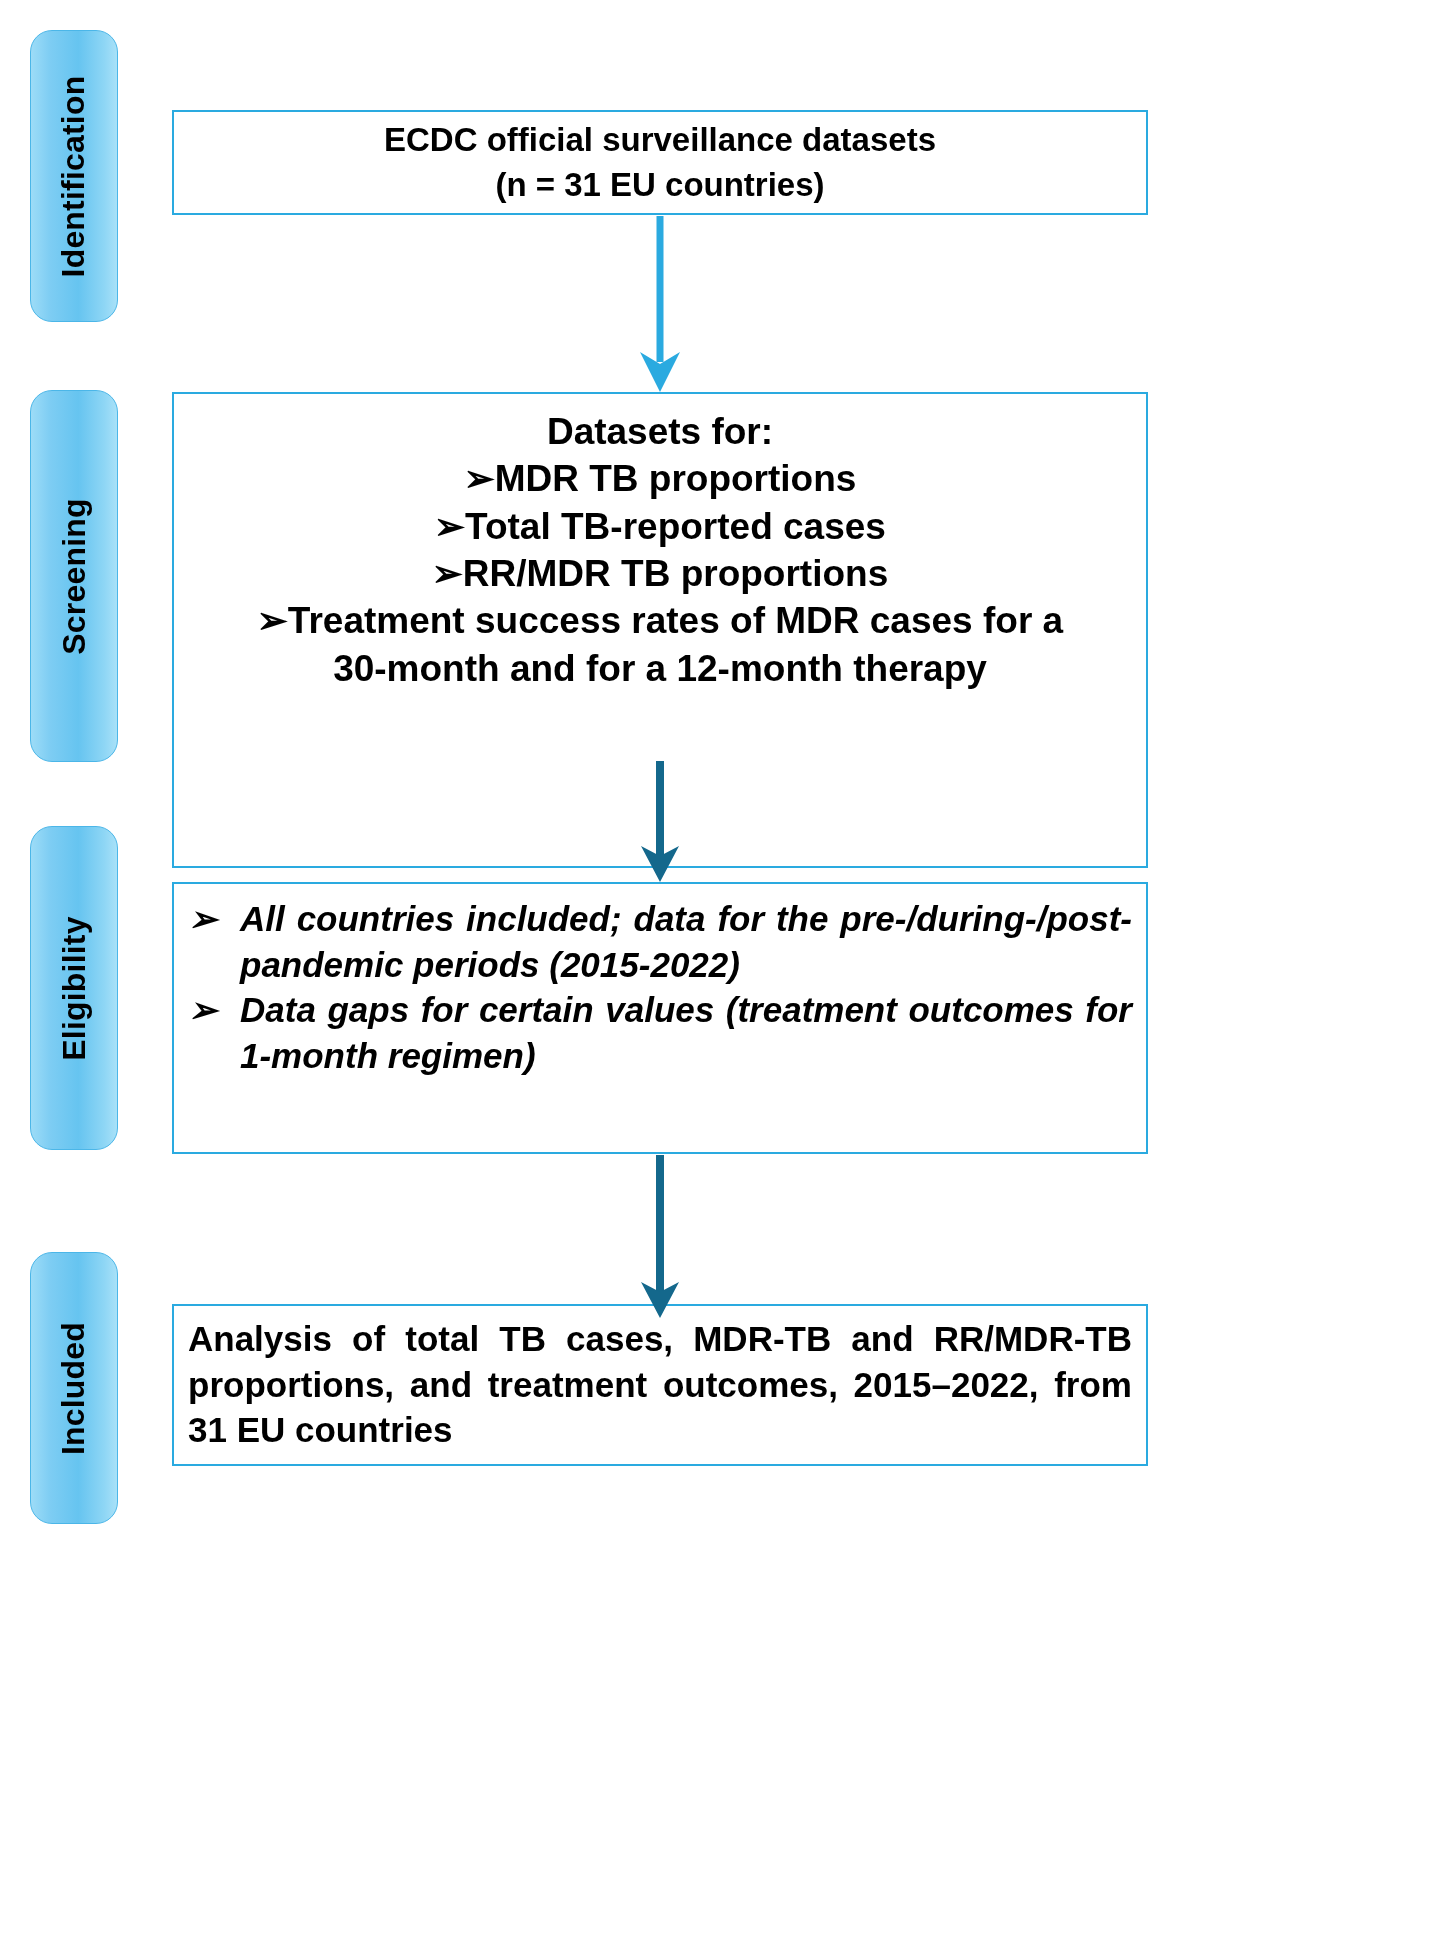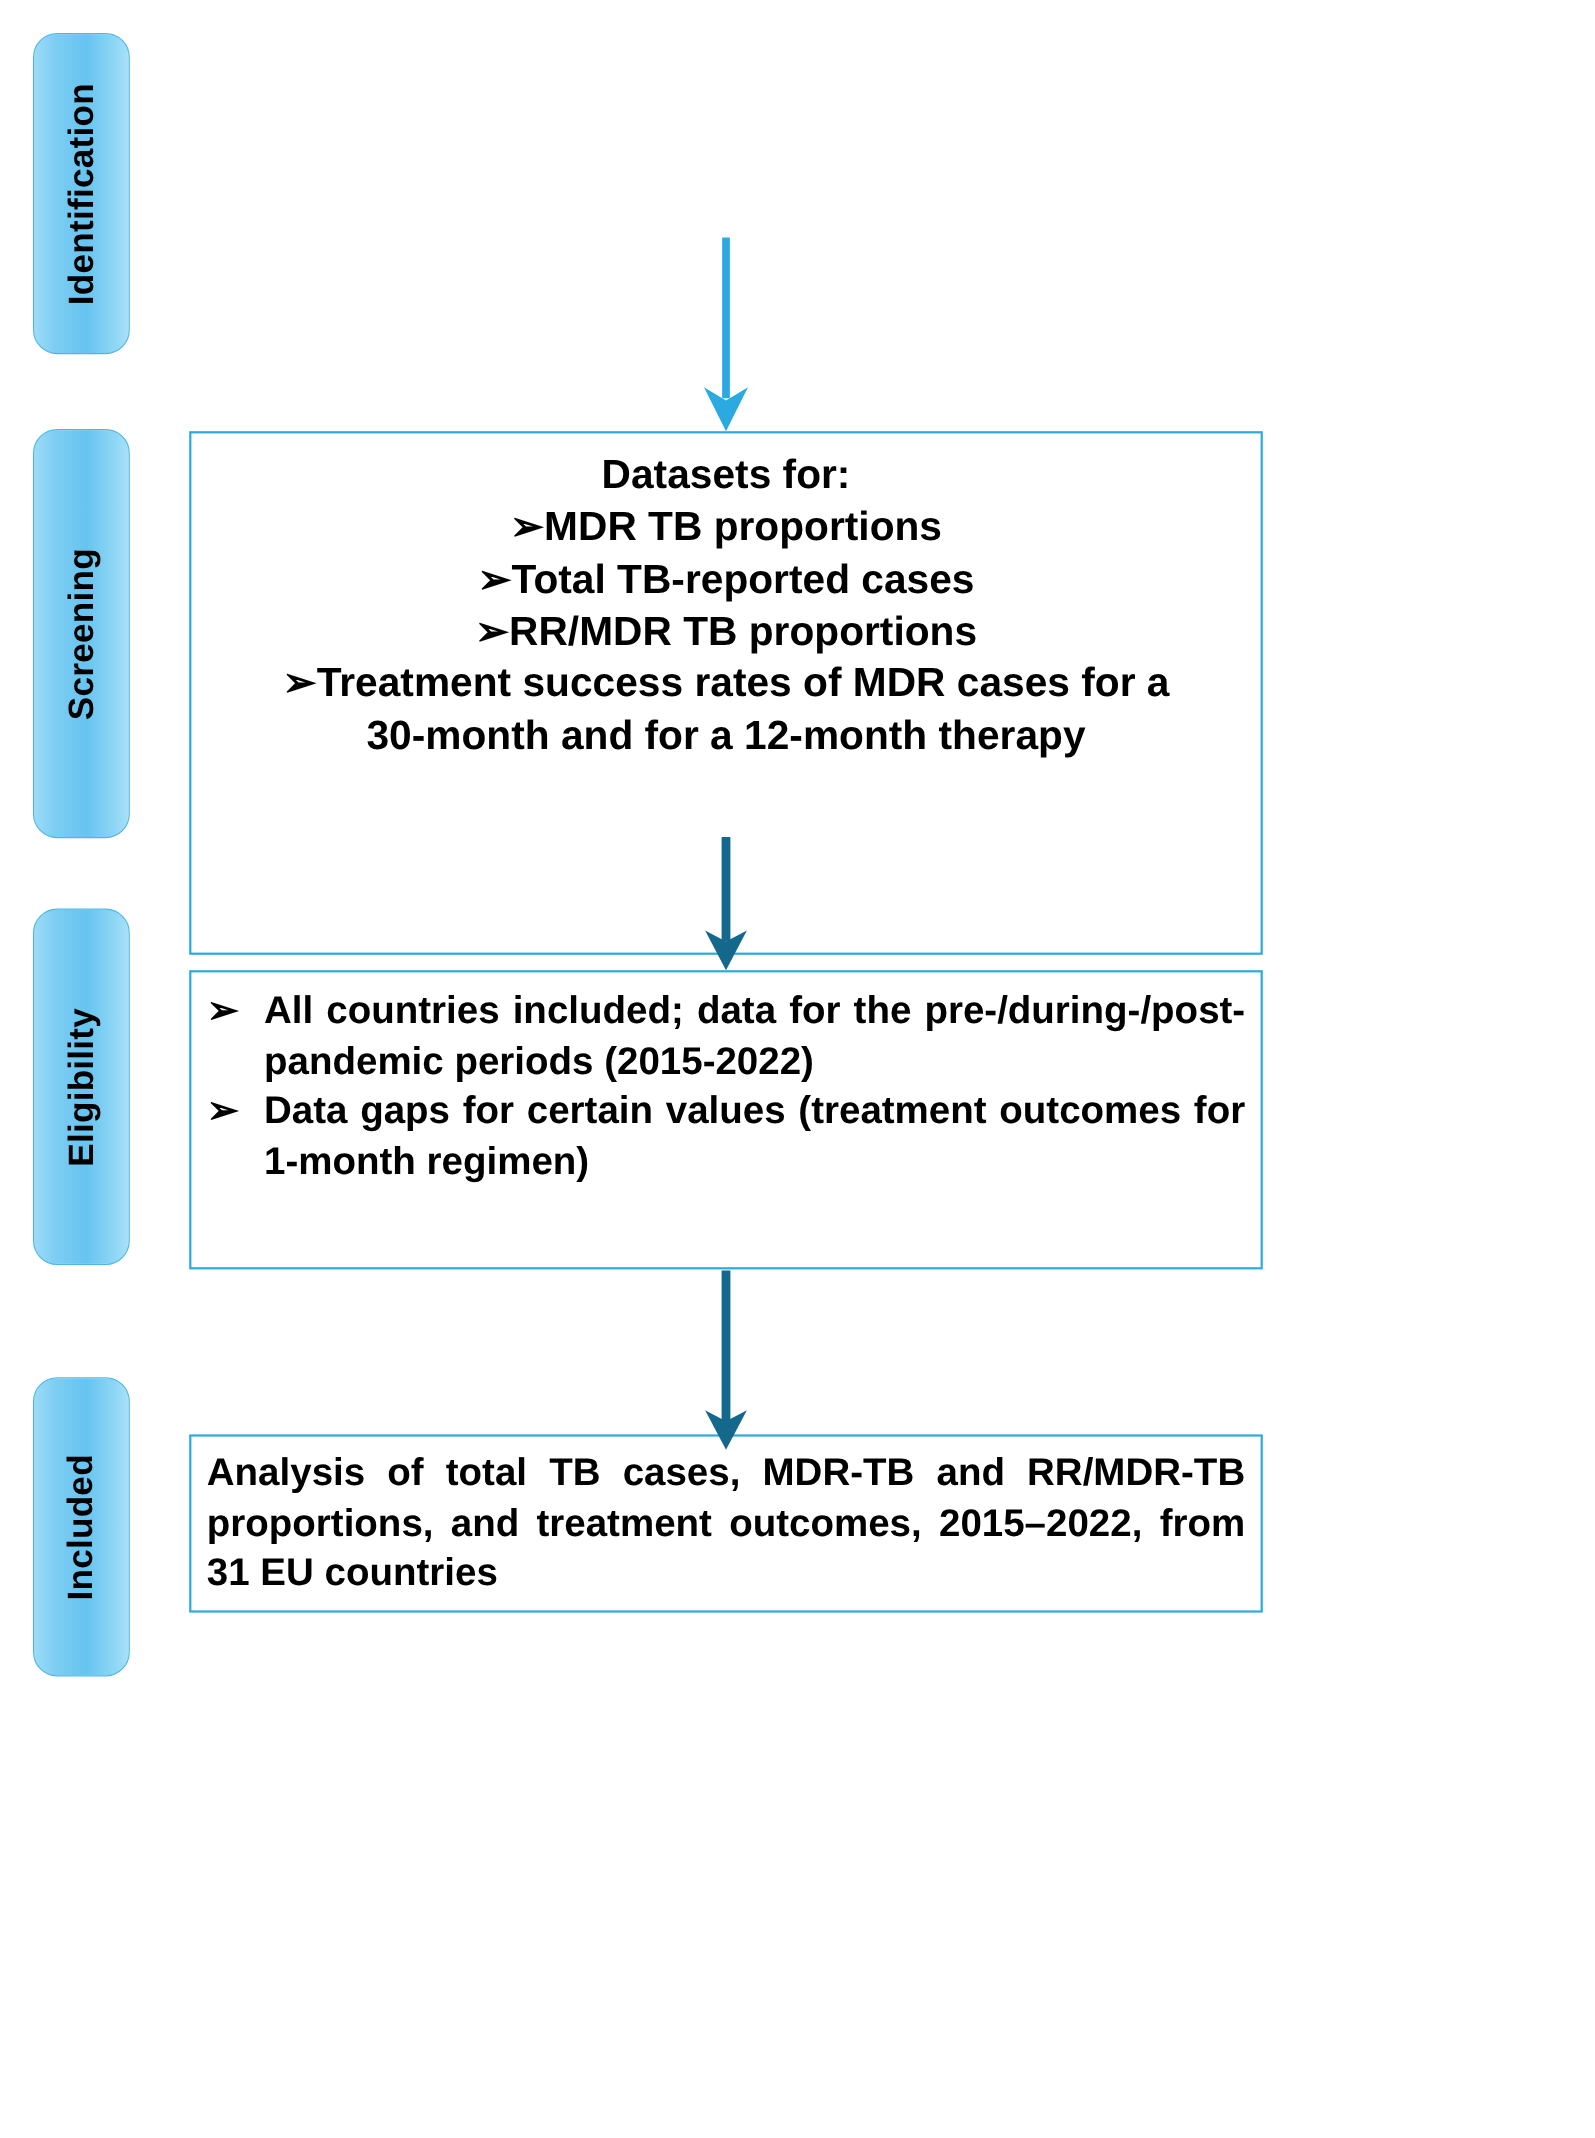--- a/index.html
+++ b/index.html
@@ -93,20 +93,21 @@
     white-space: nowrap;
   }
   #box-screening .marker { font-weight: bold; }
 
   #box-eligibility {
     top: 882px;
     height: 272px;
     padding: 12px 14px 10px 14px;
     font-size: 35px;
     line-height: 1.30;
+    font-style: italic;
   }
   #box-eligibility .bullet-item {
     display: block;
     text-align: justify;
     text-align-last: left;
     padding-left: 52px;
     text-indent: -52px;
     margin: 0;
   }
   #box-eligibility .marker {
@@ -146,20 +147,24 @@
   </div>
 
   <div class="stage-label" id="stage-eligibility">
     <span class="stage-text">Eligibility</span>
   </div>
 
   <div class="stage-label" id="stage-included">
     <span class="stage-text">Included</span>
   </div>
 
+  <div class="flow-box" id="box-identification">
+    <span class="line">ECDC official surveillance datasets</span>
+    <span class="line">(n = 31 EU countries)</span>
+  </div>
 
   <div class="flow-box" id="box-screening">
     <span class="heading">Datasets for:</span>
 
     <span class="bullet-line"><span class="marker">➢</span><span>MDR TB proportions</span></span>
 
     <span class="bullet-line"><span class="marker">➢</span><span>Total TB-reported cases</span></span>
 
     <span class="bullet-line"><span class="marker">➢</span><span>RR/MDR TB proportions</span></span>
 

